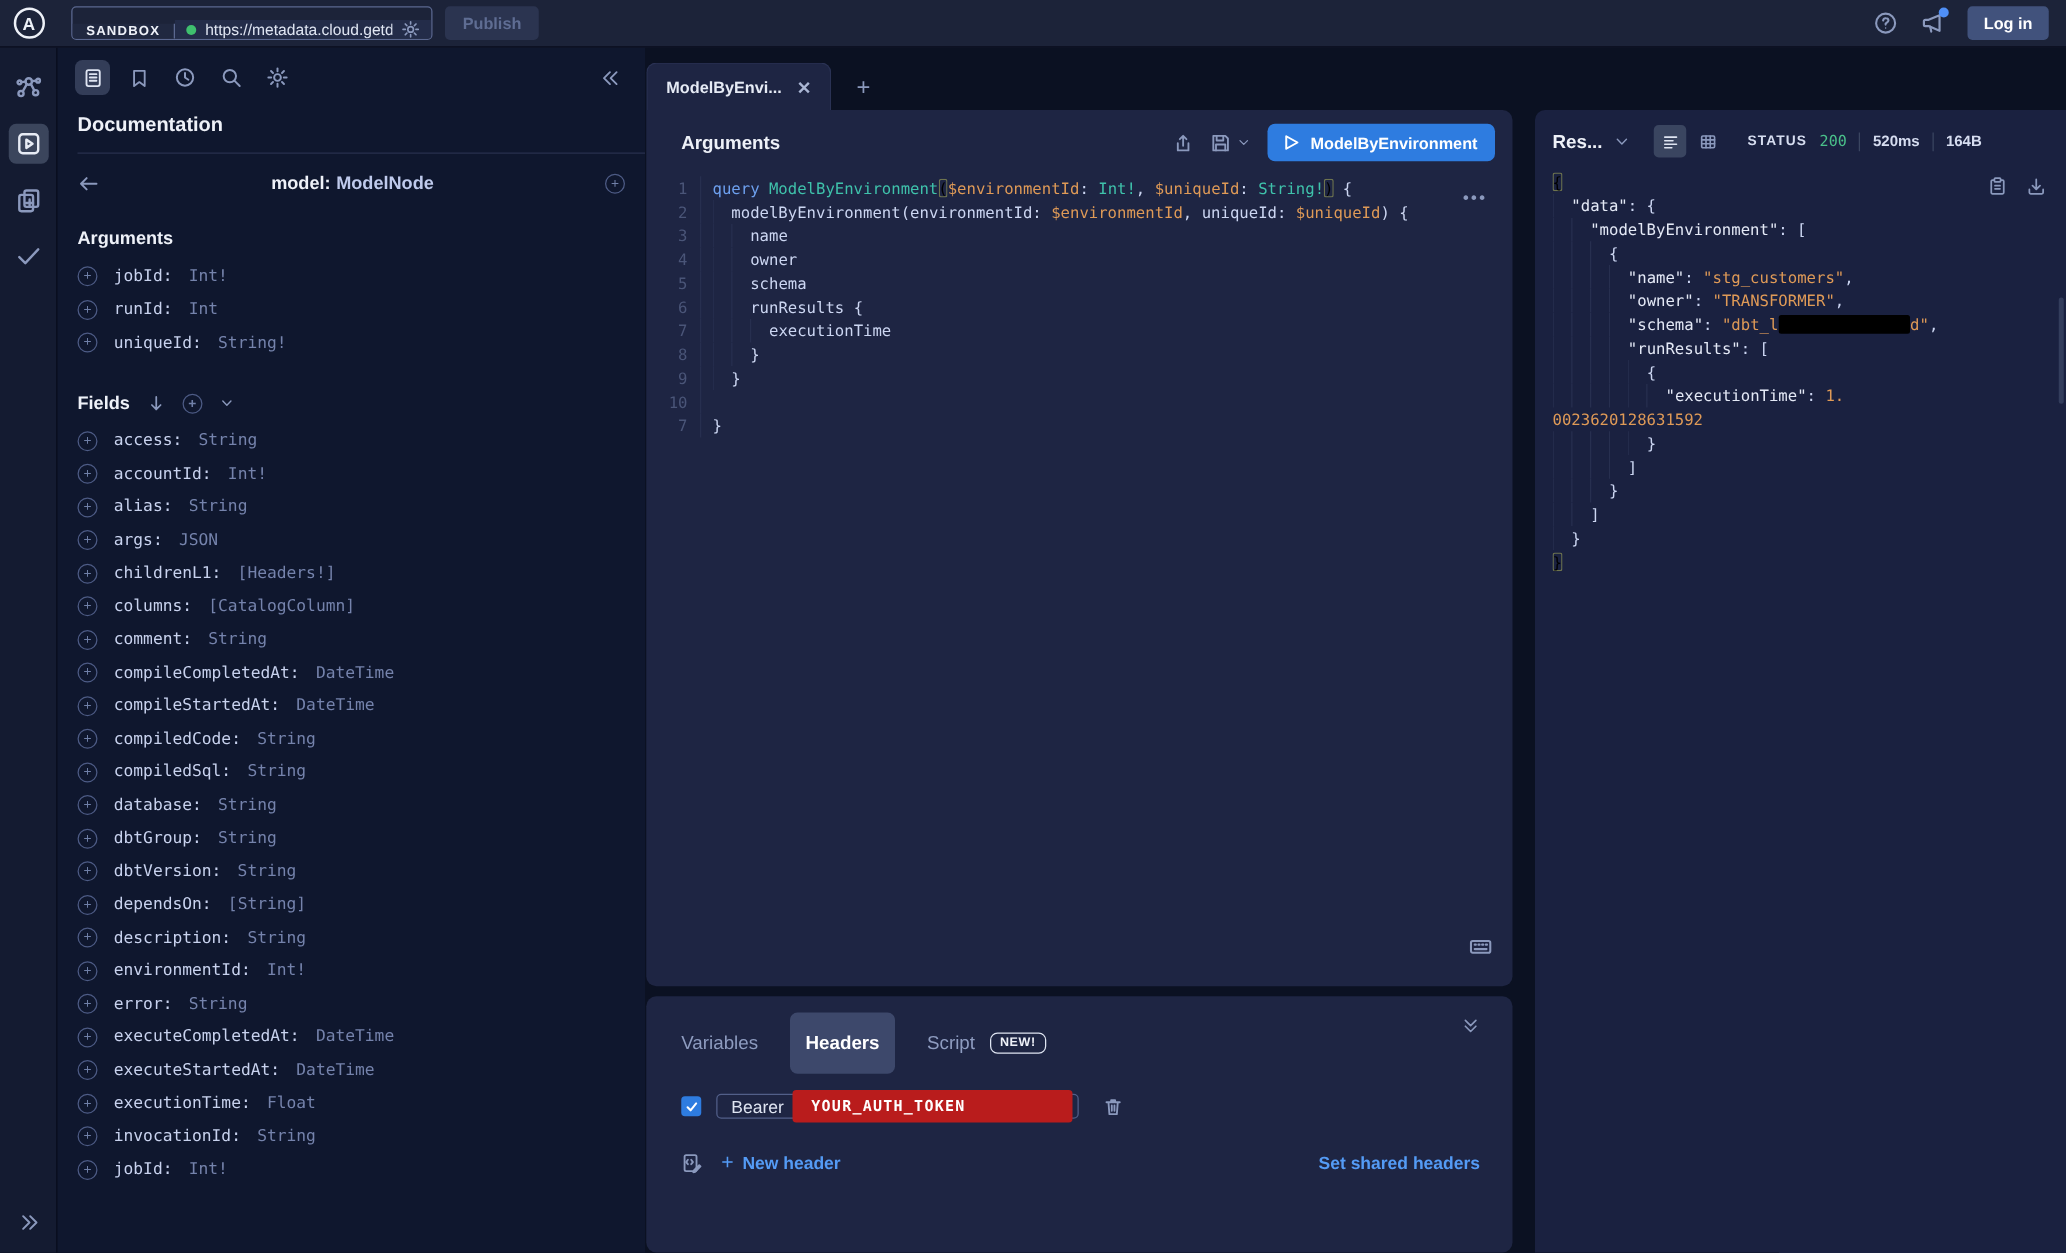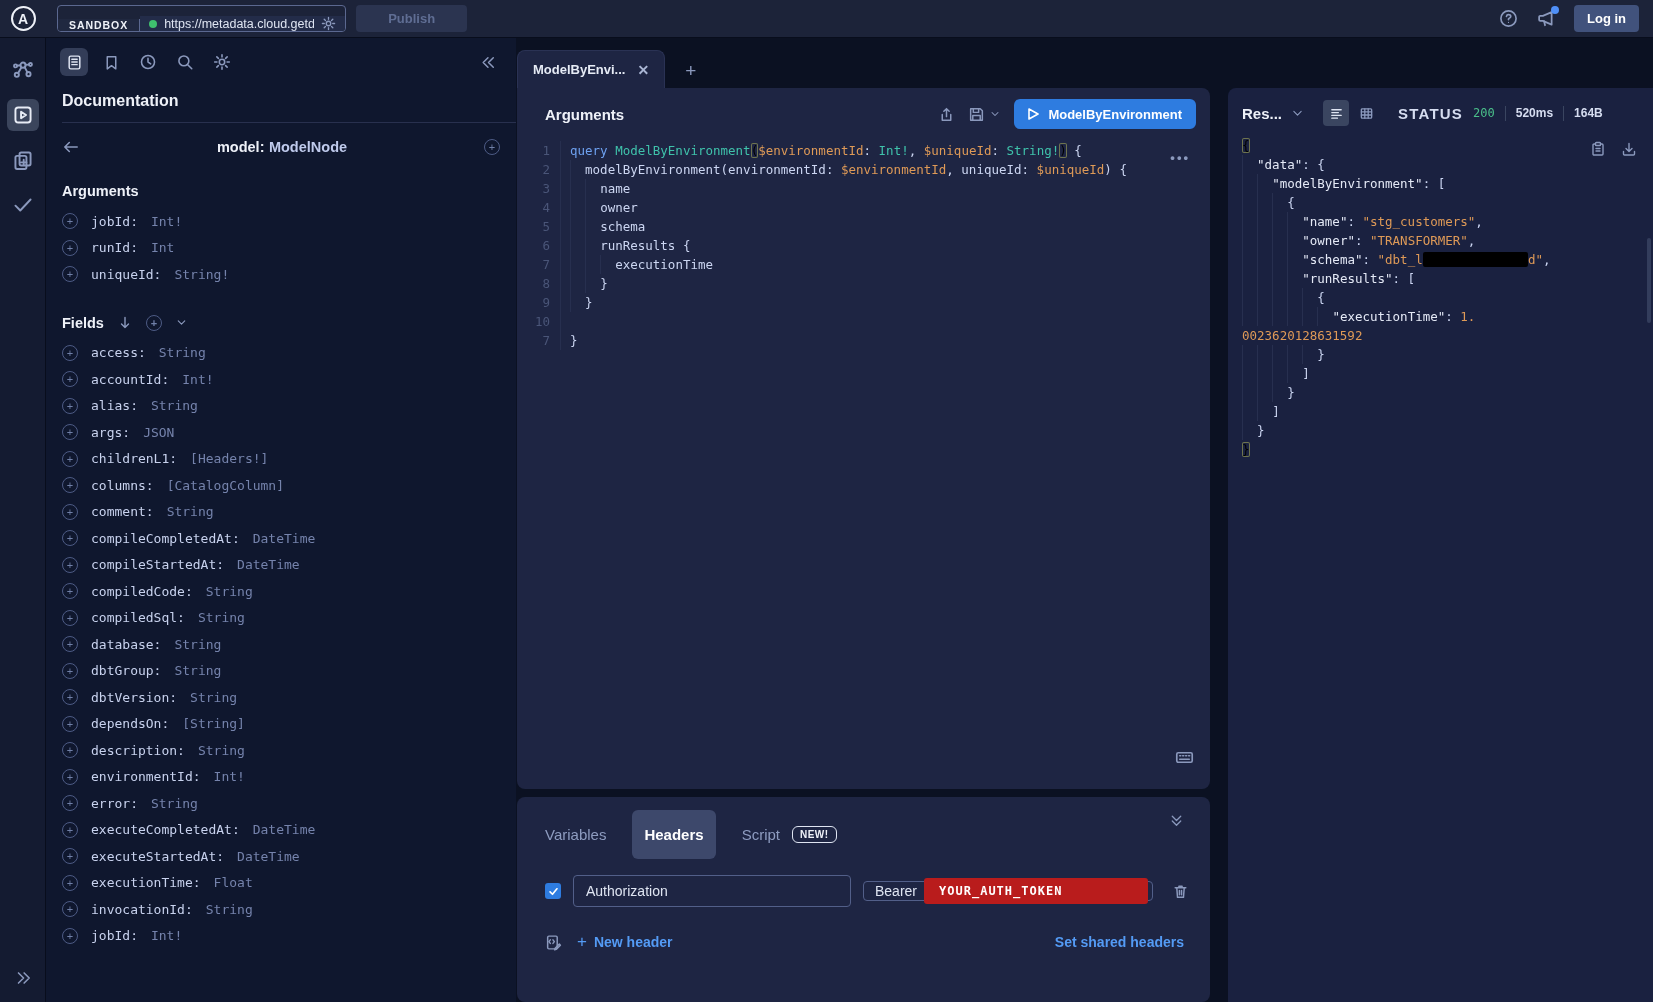--- a/index.html
+++ b/index.html
@@ -13,21 +13,21 @@
   .logo-wrap{width:46px;display:flex;justify-content:center;}
   .logo{width:25px;height:25px;border:2px solid #eef1f8;border-radius:50%;color:#eef1f8;
     font-weight:bold;font-size:14px;display:flex;align-items:center;justify-content:center;}
   .url-group{display:flex;align-items:flex-end;height:27px;border:1px solid #5b6890;border-radius:4px;
     margin-left:11px;overflow:hidden;}
   .sandbox-chip{display:flex;align-items:center;padding:0 11px;font-size:10.5px;font-weight:700;
     letter-spacing:.09em;color:#eef1f8;border-right:1px solid #5b6890;background:#202840;}
   .url-box{display:flex;align-items:center;gap:7px;padding:0 9px;background:#232c49;}
   .grn-dot{width:8px;height:8px;border-radius:50%;background:#3fbf6e;flex:none;}
   .url-text{font-size:12.5px;color:#dfe5f2;white-space:nowrap;overflow:hidden;width:150px;}
-  .publish{margin-left:10px;height:27px;padding:0 32px;background:#2b3450;color:#5f6d93;font-weight:700;
+  .publish{margin-left:10px;height:27px;padding:0 14px;background:#2b3450;color:#5f6d93;font-weight:700;
     font-size:13px;border-radius:4px;display:flex;align-items:center;}
   .topbar-right{margin-left:auto;display:flex;align-items:center;gap:18px;padding-right:14px;}
   .bell-wrap{position:relative;}
   .notif-dot{position:absolute;top:-3px;right:-3px;width:8px;height:8px;border-radius:50%;background:#4f8ff7;}
   .login{height:27px;padding:0 13px;background:#41527c;color:#fff;font-weight:700;font-size:13px;
     border-radius:4px;display:flex;align-items:center;}
 
   
   .rail{position:absolute;left:0;top:38px;bottom:0;width:45px;background:#141b31;display:flex;
     flex-direction:column;align-items:center;padding-top:16px;gap:13px;}
@@ -111,21 +111,21 @@
   
   .response{position:absolute;left:1228px;top:88px;right:0;bottom:0;background:#1a2140;
     border-radius:8px 0 0 0;overflow:hidden;}
   .resp-header{display:flex;align-items:center;gap:9px;padding:12px 12px 6px 14px;}
   .resp-title{font-size:15px;font-weight:700;color:#eef1f8;}
   .view-btn{width:26px;height:26px;border-radius:4px;display:flex;align-items:center;justify-content:center;}
   .view-btn.active{background:#3a4560;}
   .view-btn.active svg.ic{stroke:#dfe5f2;}
   .view-group{display:flex;align-items:center;gap:4px;margin-left:10px;}
   .status{display:flex;align-items:center;gap:10px;margin-left:10px;}
-  .status-label{font-size:15px;font-weight:700;letter-spacing:.08em;color:#d6ddf0;}
+  .status-label{font-size:11px;font-weight:700;letter-spacing:.08em;color:#d6ddf0;}
   .status-code{font-family:"DejaVu Sans Mono",monospace;font-size:12px;color:#4ac08a;text-align:center;}
   .vsep{width:1px;height:15px;background:#3a4560;}
   .stat-val{font-size:12px;font-weight:600;color:#d6ddf0;}
   .resp-body{position:relative;margin-top:4px;font-family:"DejaVu Sans Mono",monospace;font-size:12.5px;
     line-height:19px;padding-left:14px;}
   .resp-icons{position:absolute;top:5px;right:16px;display:flex;gap:15px;}
   .vbar{position:absolute;top:150px;right:2px;width:4px;height:85px;background:#333d5c;border-radius:2px;}
 </style>
 </head>
 <body>
@@ -510,21 +510,20 @@
             <path d="M3.5 3.5L8 8l4.5-4.5M3.5 8.5L8 13l4.5-4.5"></path>
           </svg>
       </span>
     </div>
     <div class="hdr-row">
       <span class="chk">
         <svg width="11" height="11" viewBox="0 0 16 16">
             <path d="M3 8.5l3.5 3.5 6.5-8" fill="none" stroke="#fff" stroke-width="2.4" stroke-linecap="round" stroke-linejoin="round"></path>
           </svg>
       </span>
-      <div class="key-input">Authorization</div>
       <div class="val-input">
         <span>Bearer</span>
         <span class="token-box">YOUR_AUTH_TOKEN</span>
       </div>
       <span class="trash-btn">
         <svg class="ic" width="17" height="17" viewBox="0 0 16 16">
             <path d="M3 4.5h10M6.5 4.5V3h3v1.5M4.5 4.5l.7 9h5.6l.7-9"></path>
             <path d="M7 7v4M9 7v4"></path>
           </svg>
       </span>

